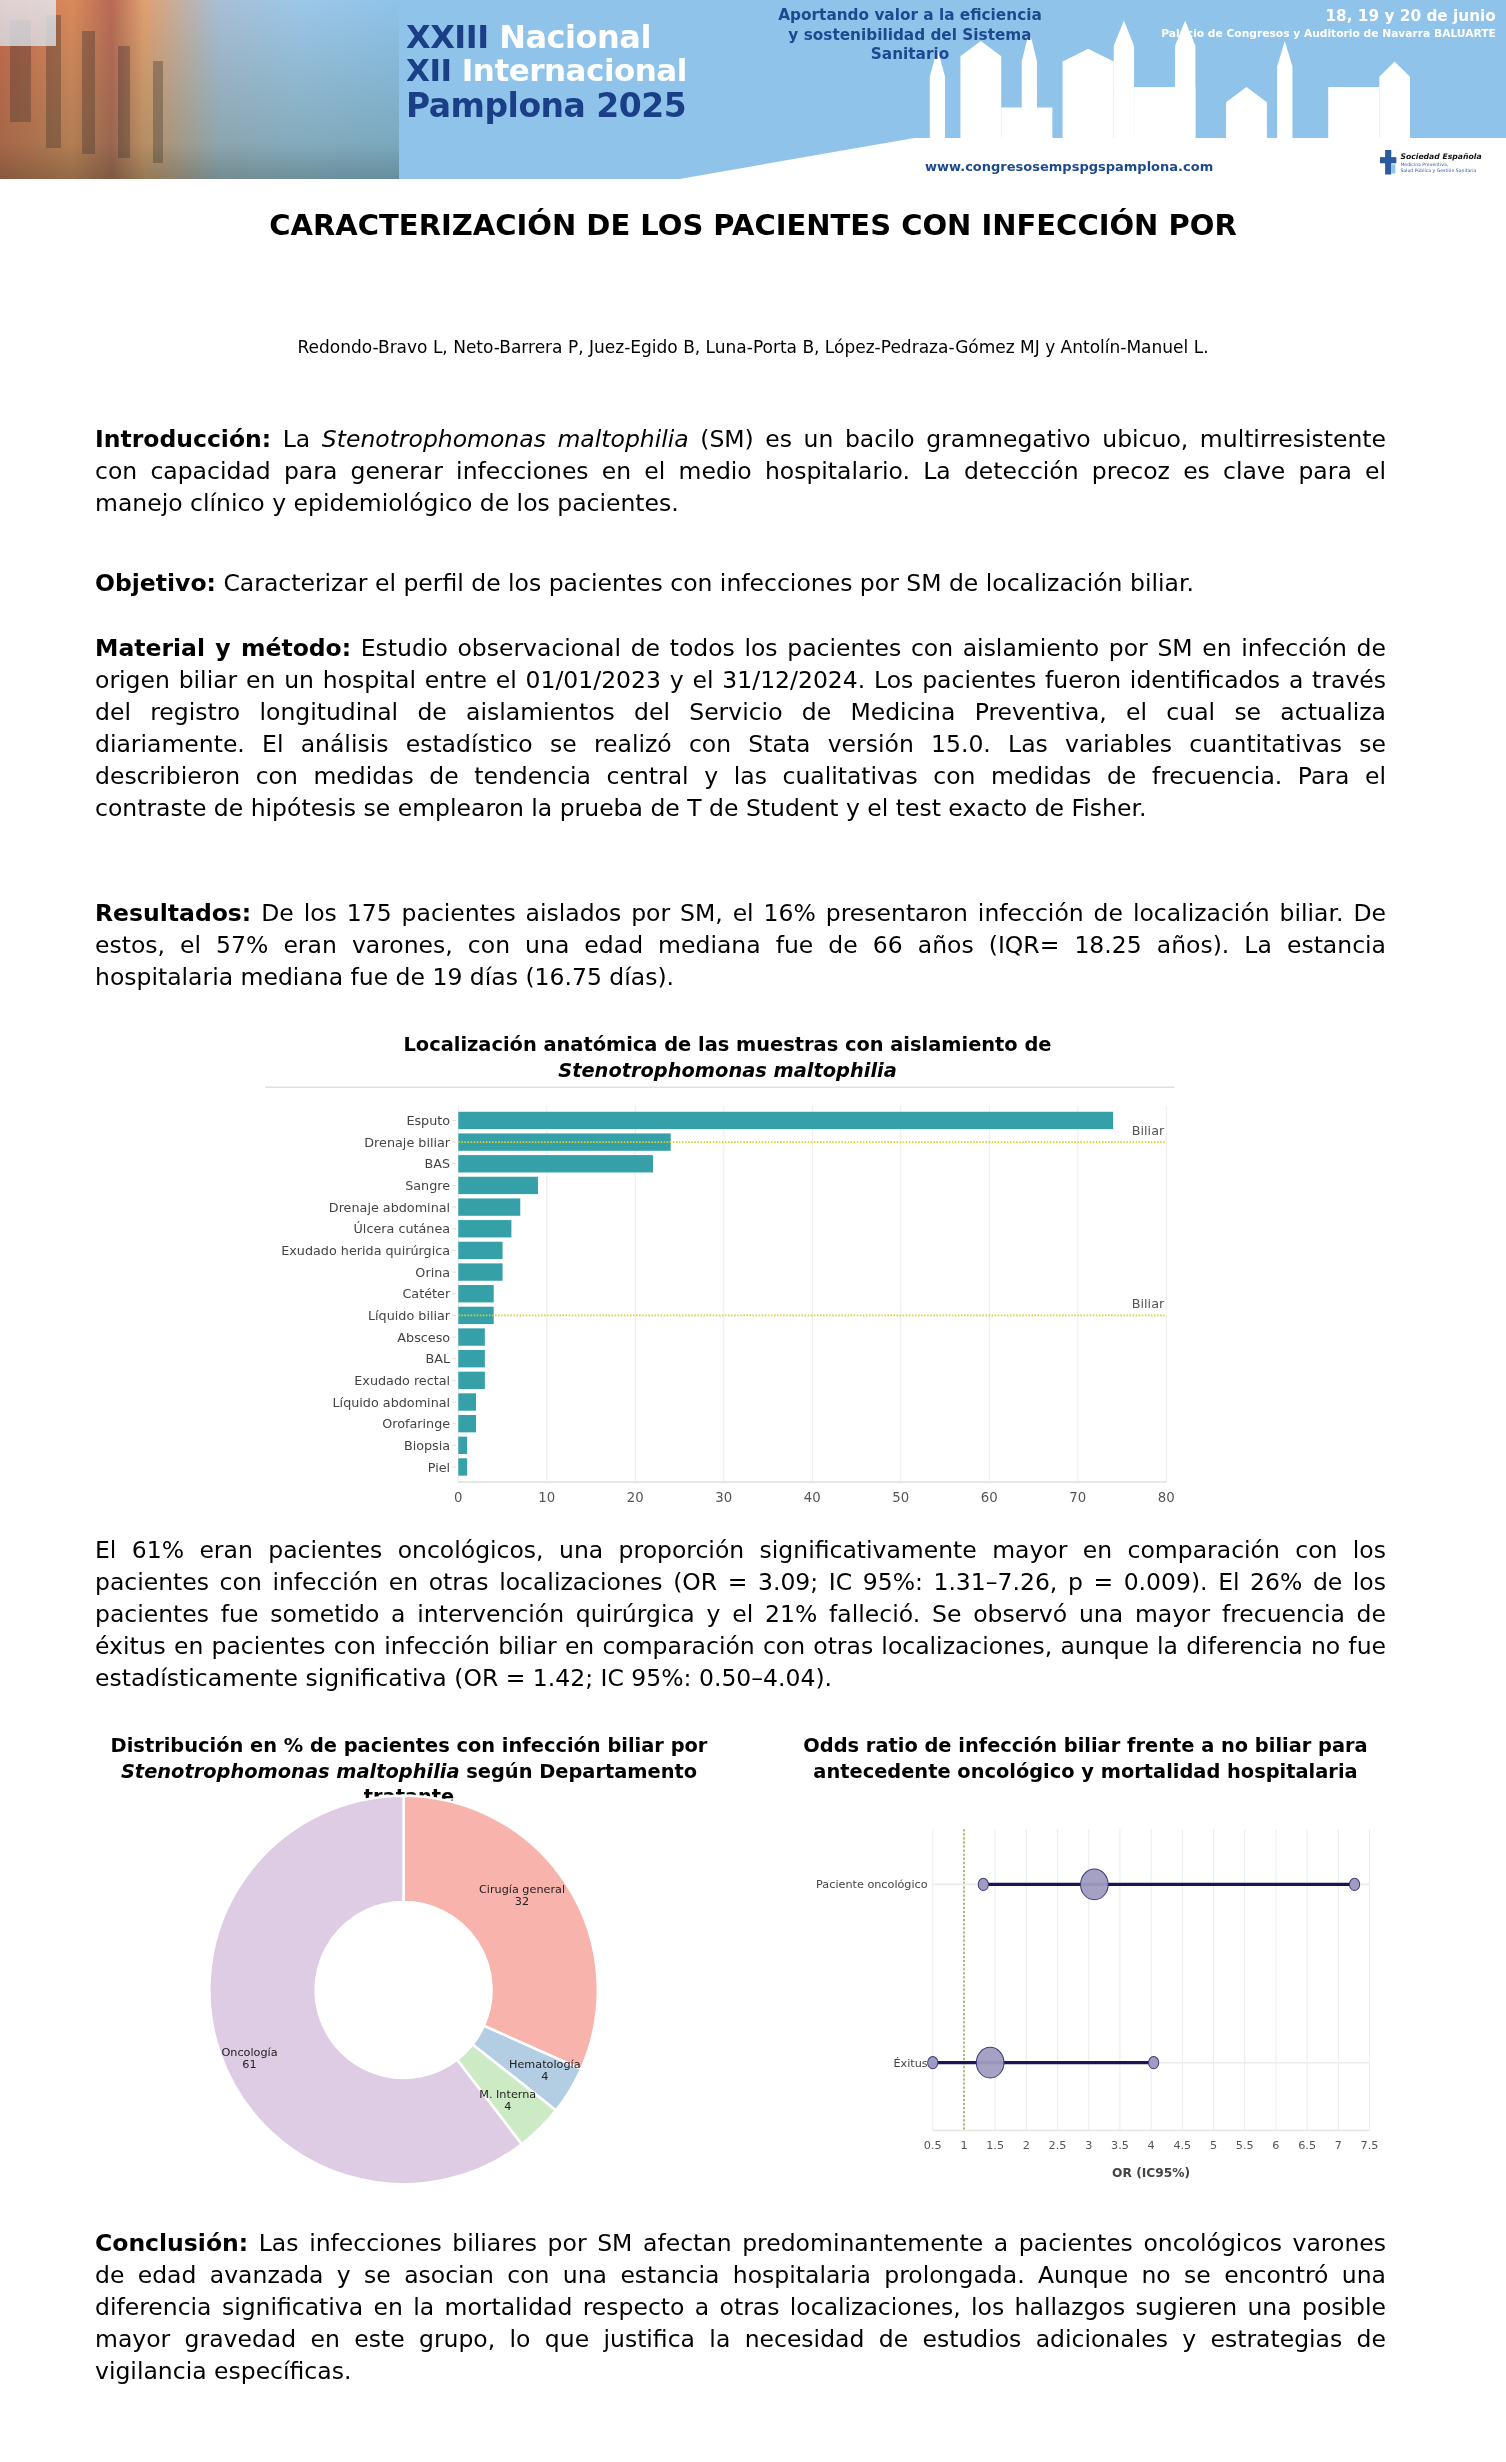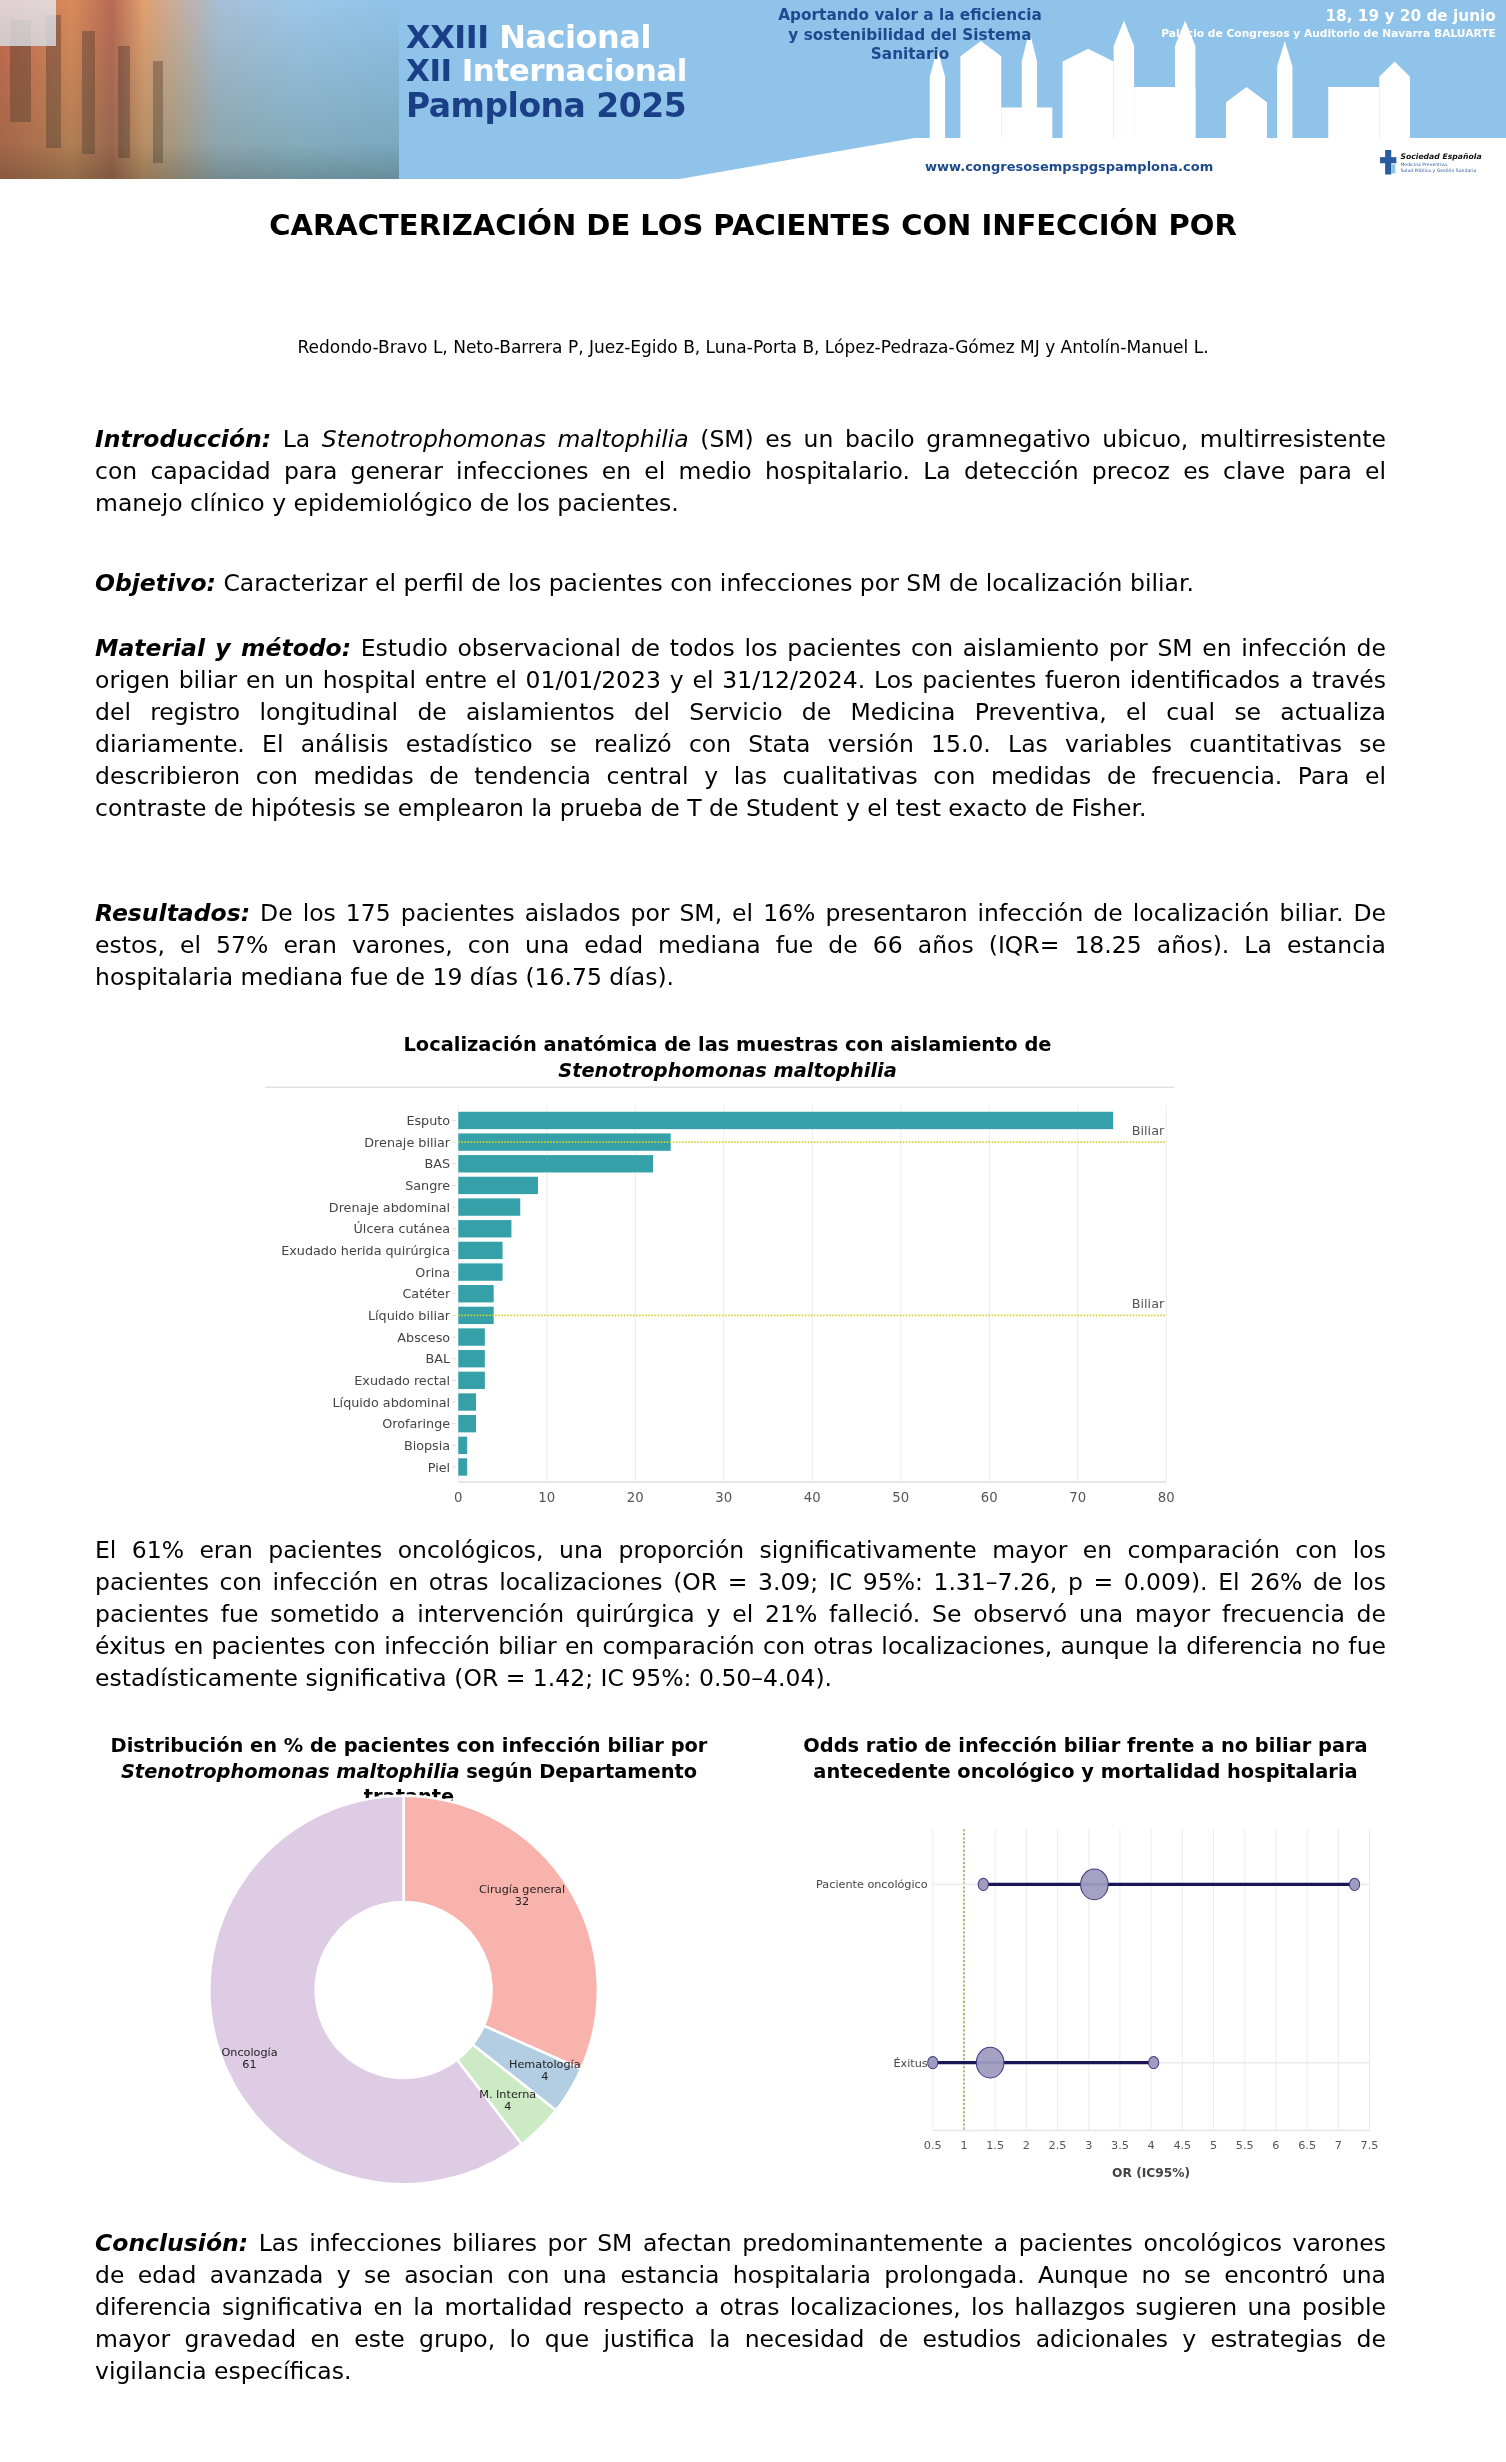--- a/index.html
+++ b/index.html
@@ -29,21 +29,21 @@
   #banner .logo .t1 { position:absolute; left:20.4px; top:4.1px; font-size:7.7px; font-style:italic; font-weight:bold; color:#111; }
   #banner .logo .t2 { position:absolute; left:20.4px; top:14.3px; font-size:4.6px; color:#2a5aa0; line-height:5.6px; }
   #skyline { position:absolute; left:0; top:0; }
 
   
   #title { left:0; top:204px; width:1506px; text-align:center; font-family:"DejaVu Sans", sans-serif; font-weight:bold; font-size:29px; line-height:43px; }
   #title i { font-style:italic; }
   #authors { left:0; top:337px; width:1506px; text-align:center; font-size:17px; }
 
   .para { position:absolute; left:95px; width:1291px; font-size:23.5px; line-height:32px; text-align:justify; }
-  .para b { font-weight:bold;font-style:italic; }
+  .para b { font-weight:bold; }
   .para i { font-style:italic; }
 
   
   .chart-title { position:absolute; text-align:center; font-weight:bold; font-size:19.4px; line-height:25.5px; }
   .chart-title i { font-style:italic; }
   svg text { font-family:"DejaVu Sans", sans-serif; }
 </style>
 </head>
 <body>
 

